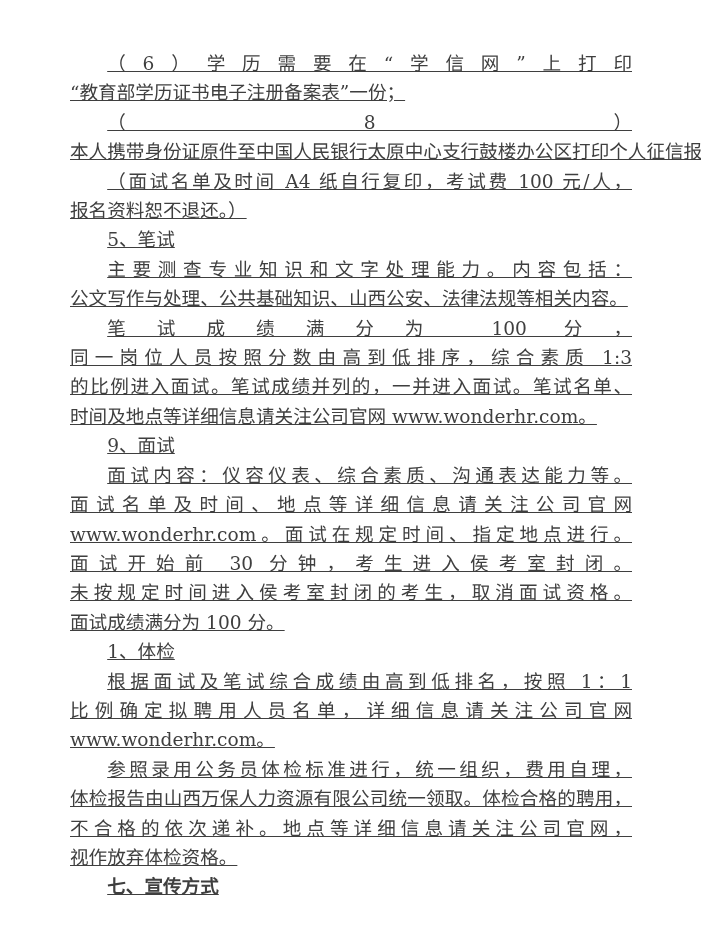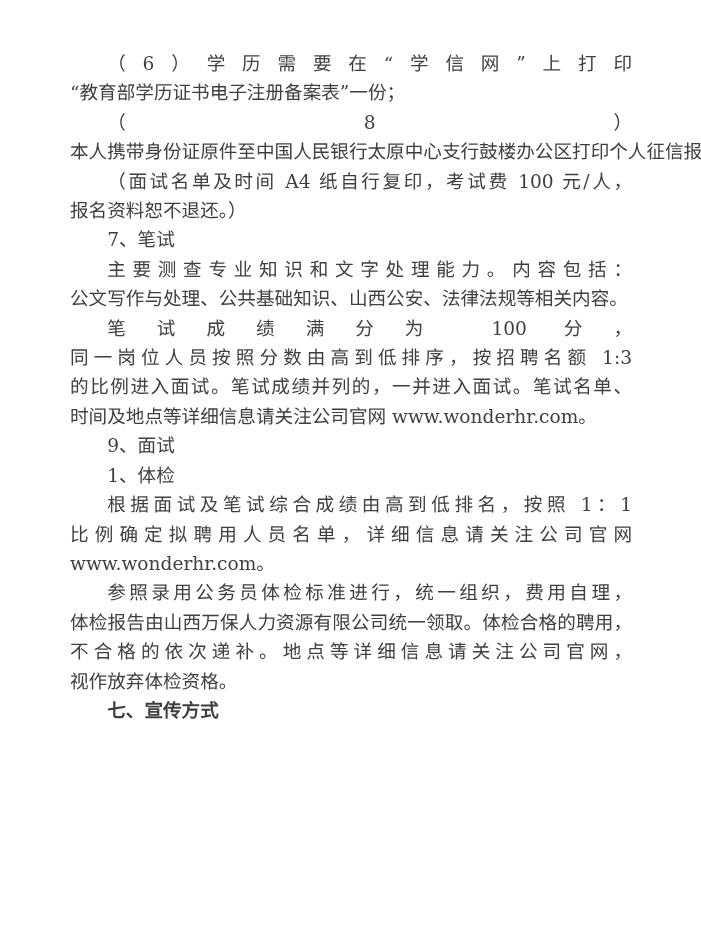--- a/index.html
+++ b/index.html
@@ -23,34 +23,36 @@
     line-height: 29.4px;
     color: #3f3f3f;
   }
   .para {
     margin: 0;
     text-indent: 2em;
     text-align: justify;
     
     word-break: keep-all;
     overflow-wrap: normal;
+    text-decoration: underline;
   }
   .para.bold-heading {
     font-weight: bold;
   }
 </style>
 </head>
 <body>
 
 <div class="page">
   <p class="para">（6）学历需要在“学信网”上打印“教育部学历证书电子注册备案表”一份；</p>
   <p class="para">（8）本人携带身份证原件至中国人民银行太原中心支行鼓楼办公区打印个人征信报告一份。</p>
   <p class="para">（面试名单及时间 A4 纸自行复印，考试费 100 元/人，报名资料恕不退还。）</p>
-  <p class="para">7、笔试</p>
+  <p class="para">5、笔试</p>
   <p class="para">主要测查专业知识和文字处理能力。内容包括：公文写作与处理、公共基础知识、山西公安、法律法规等相关内容。</p>
-  <p class="para">笔试成绩满分为 100 分，同一岗位人员按照分数由高到低排序，按招聘名额 1:3 的比例进入面试。笔试成绩并列的，一并进入面试。笔试名单、时间及地点等详细信息请关注公司官网 www.wonderhr.com。</p>
+  <p class="para">笔试成绩满分为 100 分，同一岗位人员按照分数由高到低排序，综合素质 1:3 的比例进入面试。笔试成绩并列的，一并进入面试。笔试名单、时间及地点等详细信息请关注公司官网 www.wonderhr.com。</p>
   <p class="para">9、面试</p>
+  <p class="para">面试内容：仪容仪表、综合素质、沟通表达能力等。面试名单及时间、地点等详细信息请关注公司官网 www.wonderhr.com。面试在规定时间、指定地点进行。面试开始前 30 分钟，考生进入侯考室封闭。未按规定时间进入侯考室封闭的考生，取消面试资格。面试成绩满分为 100 分。</p>
   <p class="para">1、体检</p>
   <p class="para">根据面试及笔试综合成绩由高到低排名，按照 1：1 比例确定拟聘用人员名单，详细信息请关注公司官网 www.wonderhr.com。</p>
   <p class="para">参照录用公务员体检标准进行，统一组织，费用自理，体检报告由山西万保人力资源有限公司统一领取。体检合格的聘用，不合格的依次递补。地点等详细信息请关注公司官网，视作放弃体检资格。</p>
   <p class="para bold-heading">七、宣传方式</p>
 
 </div>
 
 </body></html>

